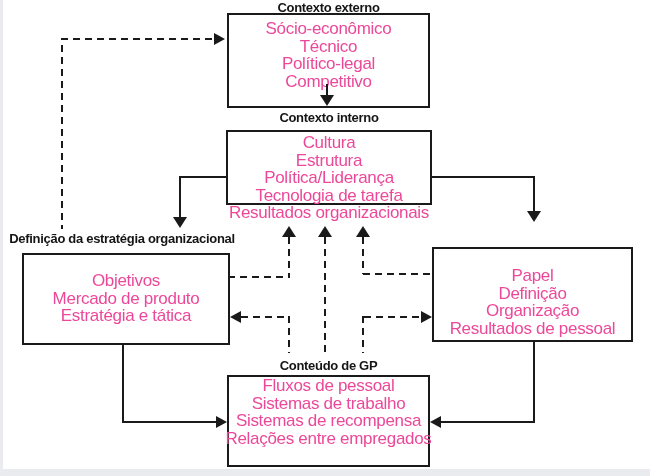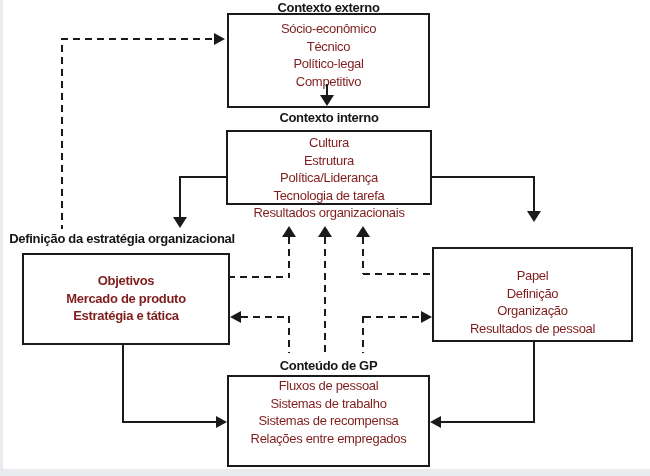--- a/index.html
+++ b/index.html
@@ -7,21 +7,21 @@
   #stage{
     position:relative; width:650px; height:476px; background:#ffffff;
     font-family:"Liberation Sans", sans-serif; overflow:hidden;
   }
   .edge-strip{position:absolute;background:#e9ebef;}
   .dbox{
     position:absolute; border:2px solid var(--ink); background:#fff;
     box-sizing:border-box; display:flex; flex-direction:column; align-items:center;
   }
   .dbox .bline{
-    font-size:13px; line-height:17.5px; color:#7f1d1d; letter-spacing:-0.3px;
+    font-size:17px; line-height:17.5px; color:#ec4899; letter-spacing:-0.3px;
     white-space:nowrap;
   }
   .btitle{
     position:absolute; text-align:center; font-size:13px; font-weight:bold;
     color:#151515; letter-spacing:-0.3px; white-space:nowrap;
   }
   .ln-h{position:absolute; height:2px; background:var(--ink);}
   .ln-v{position:absolute; width:2px;  background:var(--ink);}
   .dash-h{position:absolute; height:2px;
     background:repeating-linear-gradient(to right, var(--ink) 0 7px, transparent 7px 12px);}
@@ -54,21 +54,21 @@
   </div>
 
   <div class="dbox" style="left:226px;top:130px;width:206px;height:75px;padding-top:2px;">
     <div class="bline">Cultura</div>
     <div class="bline">Estrutura</div>
     <div class="bline">Política/Liderança</div>
     <div class="bline">Tecnologia de tarefa</div>
     <div class="bline">Resultados organizacionais</div>
   </div>
 
-  <div class="dbox" style="left:22px;top:253px;width:208px;height:92px;padding-top:17px;font-weight:bold;">
+  <div class="dbox" style="left:22px;top:253px;width:208px;height:92px;padding-top:17px;">
     <div class="bline">Objetivos</div>
     <div class="bline">Mercado de produto</div>
     <div class="bline">Estratégia e tática</div>
   </div>
 
   <div class="dbox" style="left:432px;top:247px;width:201px;height:95px;padding-top:18px;">
     <div class="bline">Papel</div>
     <div class="bline">Definição</div>
     <div class="bline">Organização</div>
     <div class="bline">Resultados de pessoal</div>

